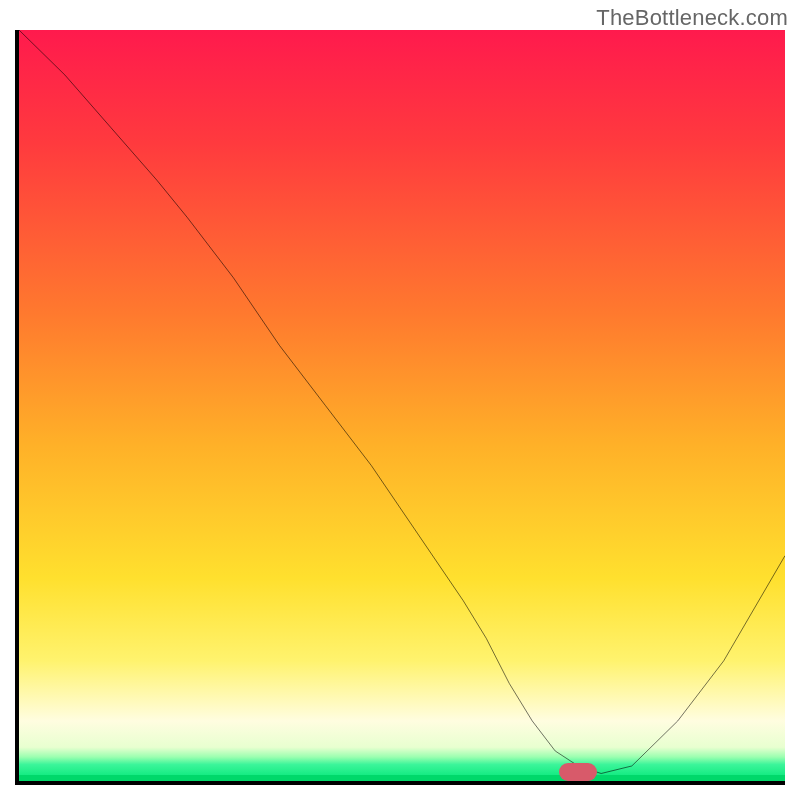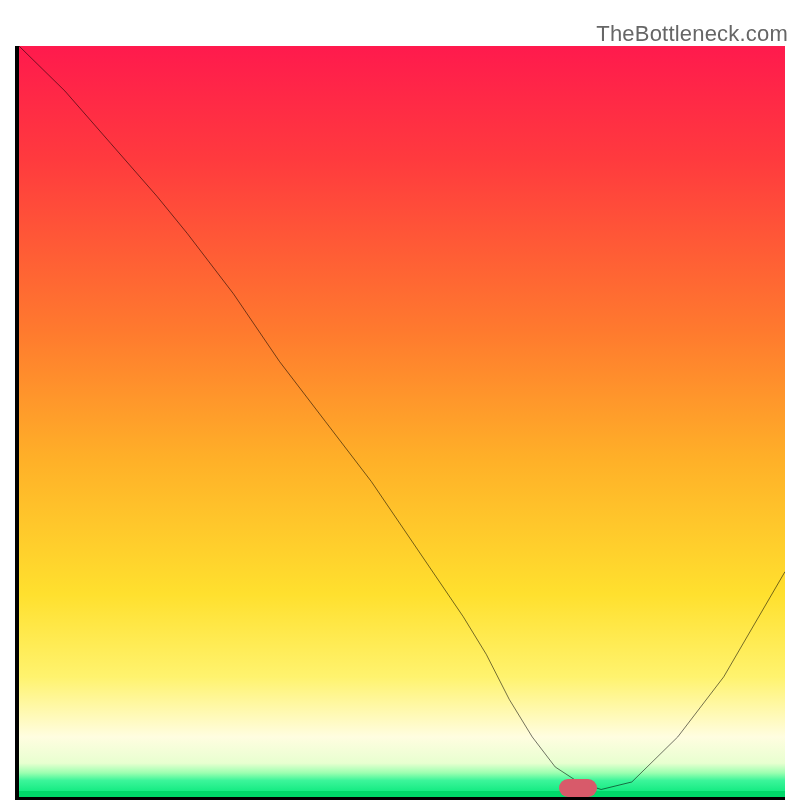--- a/index.html
+++ b/index.html
@@ -9,21 +9,20 @@
     height: 800px;
     overflow: hidden;
     font-family: Arial, Helvetica, sans-serif;
     background: #fff;
   }
   .chart-wrap {
     position: relative;
     width: 800px;
     height: 588px;
     box-sizing: border-box;
-    margin-top: 16px;
   }
   .plot {
     position: absolute;
     left: 15px;
     top: 30px;
     width: 770px;
     height: 755px;
     box-sizing: border-box;
     border-left: 4px solid #000;
     border-bottom: 4px solid #000;

